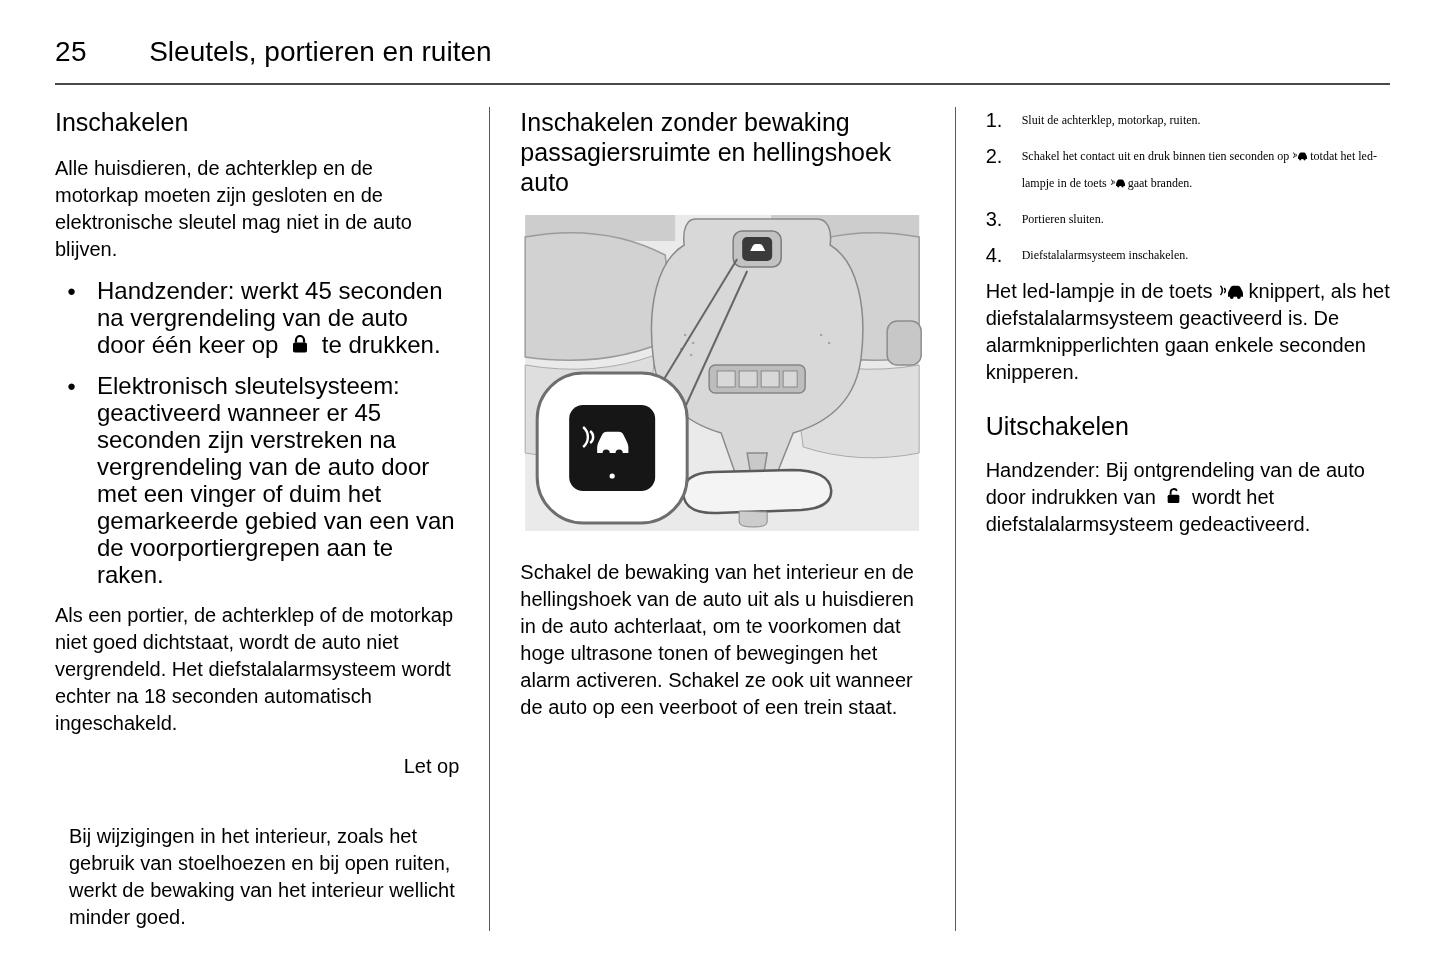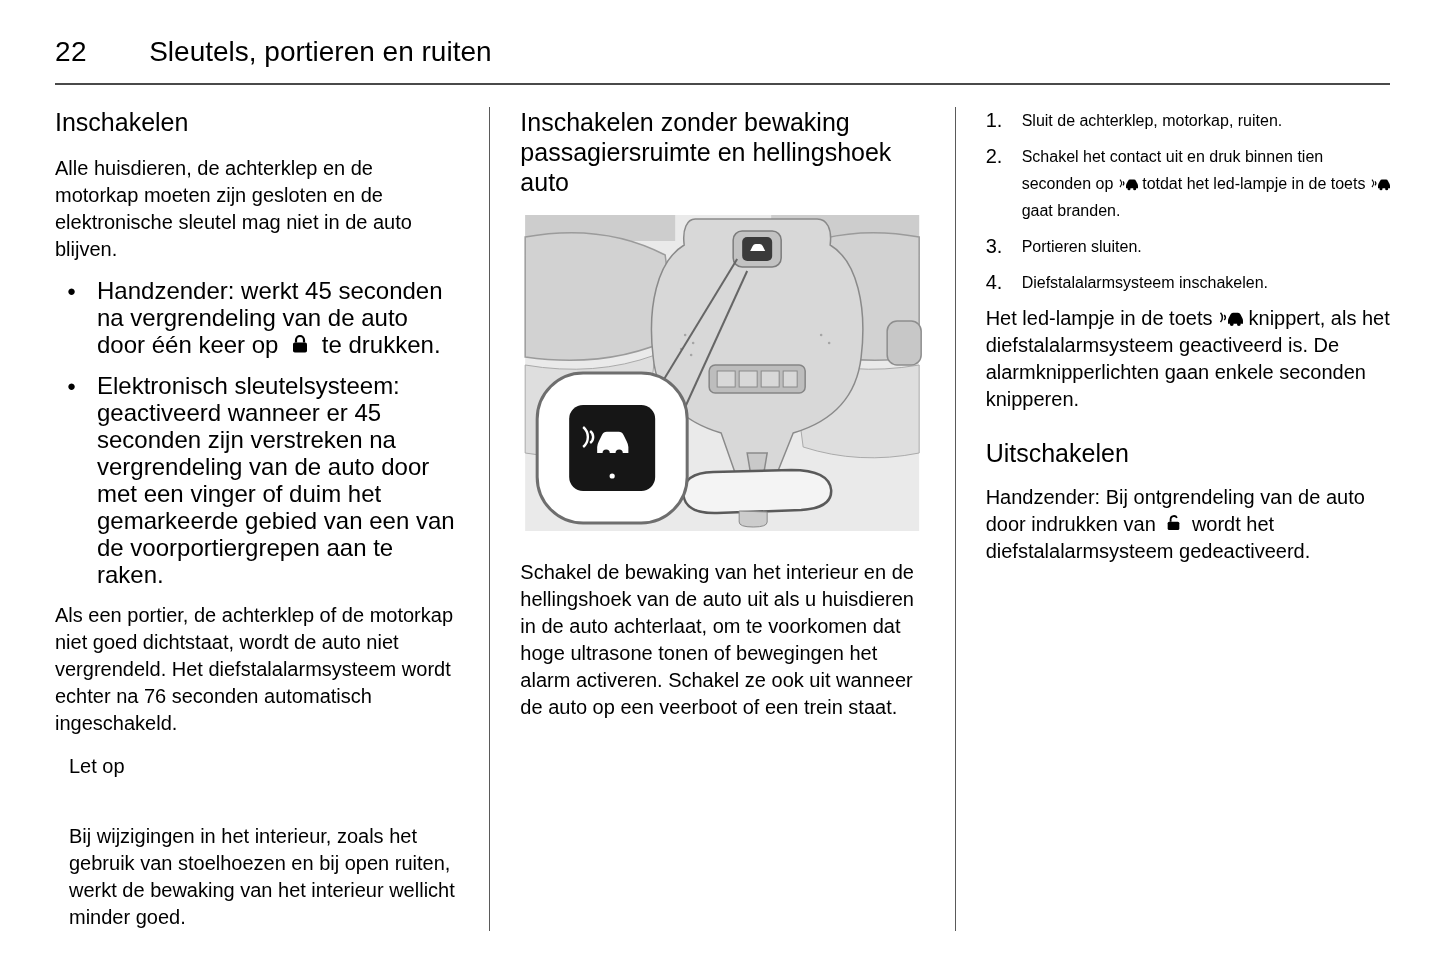--- a/index.html
+++ b/index.html
@@ -31,45 +31,45 @@
     font-size:25px; font-weight:400; line-height:1.2;
     margin-bottom:18px;
   }
   p.body-text { font-size:20px; line-height:27px; margin-bottom:14px; }
 
   .bullet { display:flex; margin-bottom:14px; }
   .bullet .dot { flex:none; width:42px; padding-left:12px; font-size:15px; line-height:27px; }
   .bullet .btext { font-size:24px; line-height:27px; }
 
   .note { margin-left:14px; margin-top:16px; }
-  .note-title { font-size:20px; line-height:27px; margin-bottom:2px; }
+  .note-title { font-size:20px; line-height:27px; margin-bottom:2px;text-align:right; }
   .note-body { font-size:20px; line-height:27px;margin-top:43px; }
 
   figure.console-figure { margin:4px 0 28px 0; }
   figure.console-figure svg { display:block; width:100%; height:316px; }
 
   .step { display:flex; margin-bottom:9px; }
   .step .num { flex:none; width:36px; font-size:20px; line-height:27px; }
-  .step .stext { font-size:16px; line-height:27px; }
+  .step .stext { font-size:12px; line-height:27px;font-family:Liberation Serif, serif; }
 
   h3.sub-heading { font-size:25px; font-weight:400; margin:26px 0 16px 0; }
 
   .inline-icon {
     display:inline-block; width:1.25em; height:1em;
     vertical-align:-0.12em;
   }
   .inline-icon svg { width:100%; height:100%; display:block; }
 </style>
 </head>
 <body>
 
 <div class="page">
 
   <div class="header">
-    <span class="page-num">22</span>
+    <span class="page-num">25</span>
     <span class="page-title">Sleutels, portieren en ruiten</span>
   </div>
   <div class="rule"></div>
 
   <div class="columns">
 
     <div class="col">
       <h2 class="col-heading">Inschakelen</h2>
       <p class="body-text">Alle huisdieren, de achterklep en de motorkap moeten zijn gesloten en de elektronische sleutel mag niet in de auto blijven.</p>
 
@@ -78,21 +78,21 @@
         <span class="btext">Handzender: werkt 45 seconden na vergrendeling van de auto door één keer op <span class="inline-icon"><svg viewBox="0 0 24 24">
                 <path d="M8 10.5 V8 a4 4 0 0 1 8 0 v2.5" fill="none" stroke="currentColor" stroke-width="2.2"></path>
                 <rect x="5" y="10.5" width="14" height="10" rx="1.8" fill="currentColor"></rect>
               </svg></span> te drukken.</span>
       </div>
       <div class="bullet">
         <span class="dot">●</span>
         <span class="btext">Elektronisch sleutelsysteem: geactiveerd wanneer er 45 seconden zijn verstreken na vergrendeling van de auto door met een vinger of duim het gemarkeerde gebied van een van de voorportiergrepen aan te raken.</span>
       </div>
 
-      <p class="body-text">Als een portier, de achterklep of de motorkap niet goed dichtstaat, wordt de auto niet vergrendeld. Het diefstalalarmsysteem wordt echter na 76 seconden automatisch ingeschakeld.</p>
+      <p class="body-text">Als een portier, de achterklep of de motorkap niet goed dichtstaat, wordt de auto niet vergrendeld. Het diefstalalarmsysteem wordt echter na 18 seconden automatisch ingeschakeld.</p>
 
       <div class="note">
         <div class="note-title">Let op</div>
         <div class="note-body">Bij wijzigingen in het interieur, zoals het gebruik van stoelhoezen en bij open ruiten, werkt de bewaking van het interieur wellicht minder goed.</div>
       </div>
     </div>
 
     <div class="divider"></div>
 
     <div class="col">

